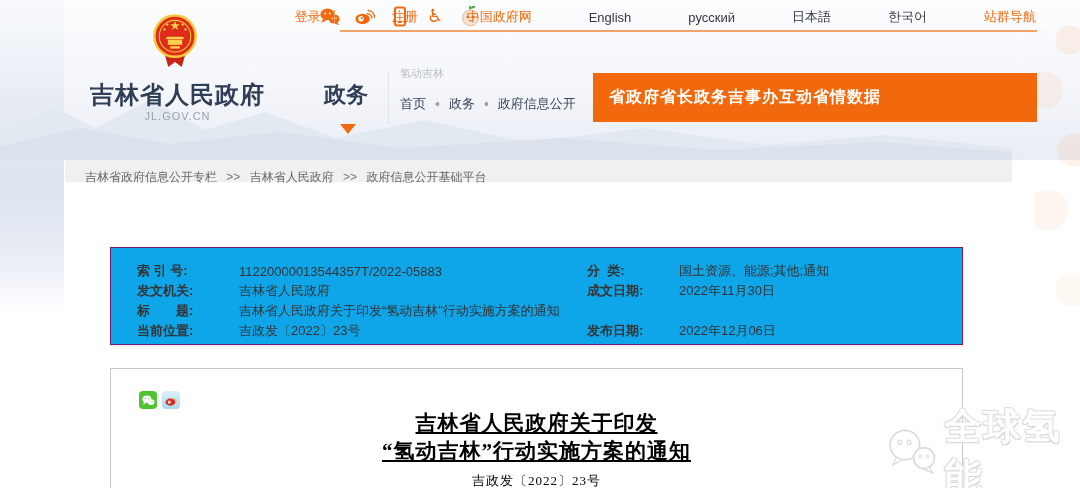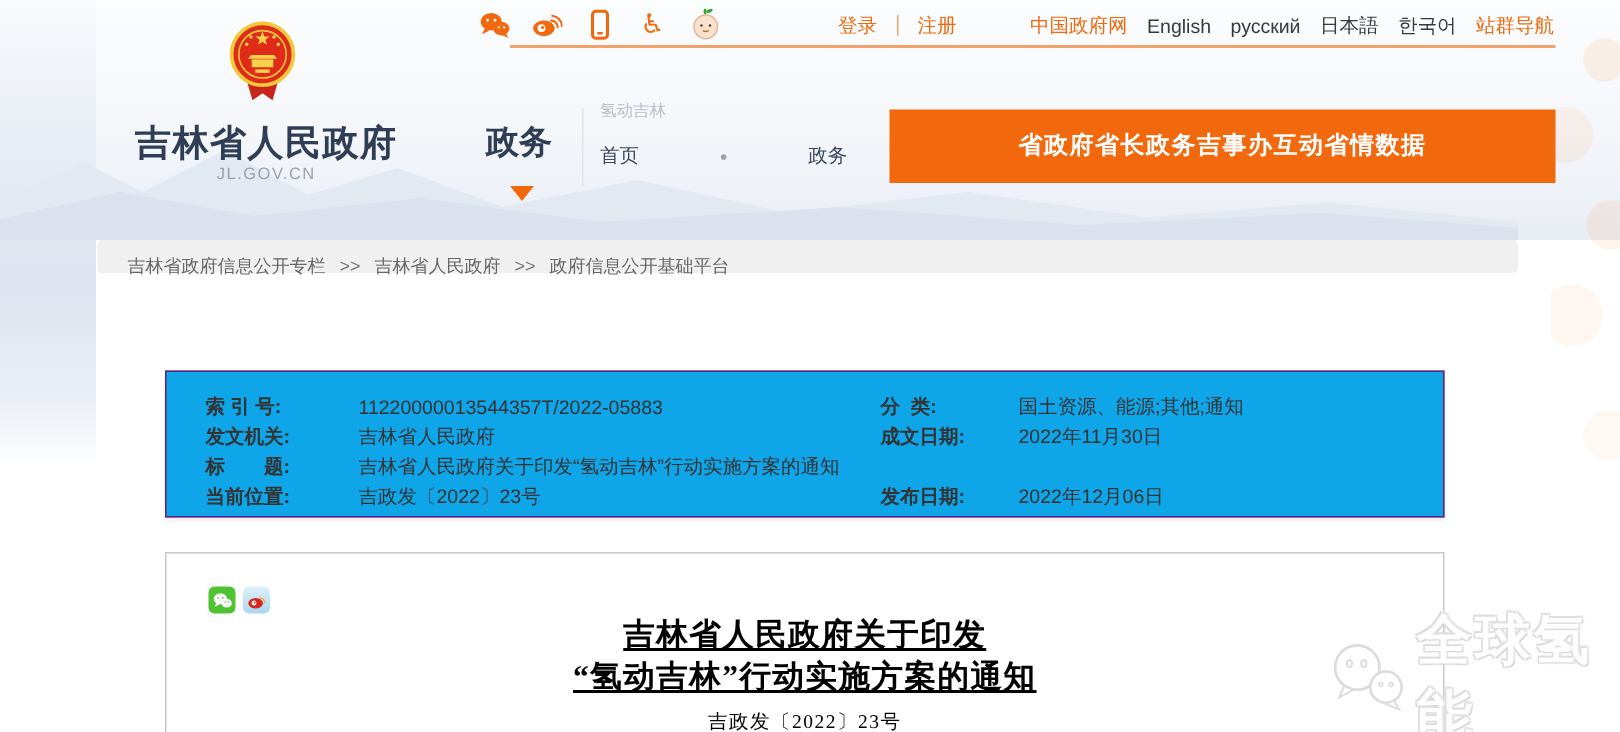--- a/index.html
+++ b/index.html
@@ -19,45 +19,45 @@
       radial-gradient(circle at 10px 90px, rgba(242,130,40,.08) 0 18px, transparent 19px),
       radial-gradient(circle at 40px 150px, rgba(242,130,40,.09) 0 16px, transparent 17px),
       radial-gradient(circle at 14px 210px, rgba(242,130,40,.07) 0 20px, transparent 21px),
       radial-gradient(circle at 38px 290px, rgba(242,130,40,.06) 0 16px, transparent 17px); }
 
   
   .topbar-icons { position:absolute; left:320px; top:4px; display:flex; gap:15px; align-items:center; height:24px; }
   .topbar-icons .tico { width:20px; height:22px; display:flex; align-items:center; justify-content:center; cursor:pointer; }
   .wheelchair { color:#f2690d; font-size:18px; line-height:18px; }
   .topbar-right { position:absolute; right:44px; top:8px; display:flex; align-items:center; gap:13px; font-size:13px; }
-  .tlink { cursor:pointer; color:#33393f; text-decoration:none; }
+  .tlink { cursor:pointer; color:#33393f; text-decoration:none;margin-left:44px; }
   .tlink.orange { color:#f2690d; }
   .tdiv { width:1px; height:14px; background:#f2a36b; }
   .orange-line { position:absolute; left:340px; top:30px; width:697px; height:2px; background:#f2a36b; }
 
   
   .emblem { position:absolute; left:152px; top:11px; width:46px; height:60px; }
   .site-name { position:absolute; left:70px; top:79px; width:215px; text-align:center;
     font-size:24px; font-weight:bold; color:#2f3e55; letter-spacing:1px; }
   .site-domain { position:absolute; left:70px; top:110px; width:215px; text-align:center;
     font-size:11px; color:#9aa1ab; letter-spacing:1px; }
 
   
   .section-title { position:absolute; left:324px; top:80px; font-size:22px; font-weight:bold; color:#2f3e55; cursor:pointer; }
   .section-caret { position:absolute; left:340px; top:124px; width:0; height:0;
     border-left:8px solid transparent; border-right:8px solid transparent; border-top:10px solid #f2690d; }
   .vdivider { position:absolute; left:388px; top:72px; width:1px; height:52px; background:#e0e4eb; }
   .loc-label { position:absolute; left:400px; top:66px; font-size:11px; color:#b9bfc8; }
-  .loc-links { position:absolute; left:400px; top:95px; font-size:13px; color:#39465c; display:flex; align-items:center;gap:45px; }
+  .loc-links { position:absolute; left:400px; top:95px; font-size:13px; color:#39465c; display:flex; align-items:center; }
   .loc-links a { color:#39465c; text-decoration:none; cursor:pointer; }
   .loc-dot { color:#9aa1ab; margin:0 9px; font-size:14px; }
 
   
   .mainnav { position:absolute; left:593px; top:73px; width:444px; height:49px; background:#f2690d;
-    display:flex; align-items:center; justify-content:center; padding:0 16px; }
+    display:flex; align-items:center; justify-content:flex-start; padding:0 16px; }
   .mainnav a { color:#fff; font-size:16px; font-weight:bold; text-decoration:none; cursor:pointer; letter-spacing:1px; }
 
   
   .crumbbar { position:absolute; left:65px; top:160px; width:947px; height:22px; background:#f0f0f0;
     border-radius:3px; line-height:34px; padding-left:20px; font-size:12px; color:#666; }
   .crumbbar a { color:#666; text-decoration:none; cursor:pointer; }
   .crumb-sep { margin:0 6px; color:#777; }
 
   
   .infobox { position:absolute; left:110px; top:247px; width:853px; height:98px; background:#0ea5e9;

